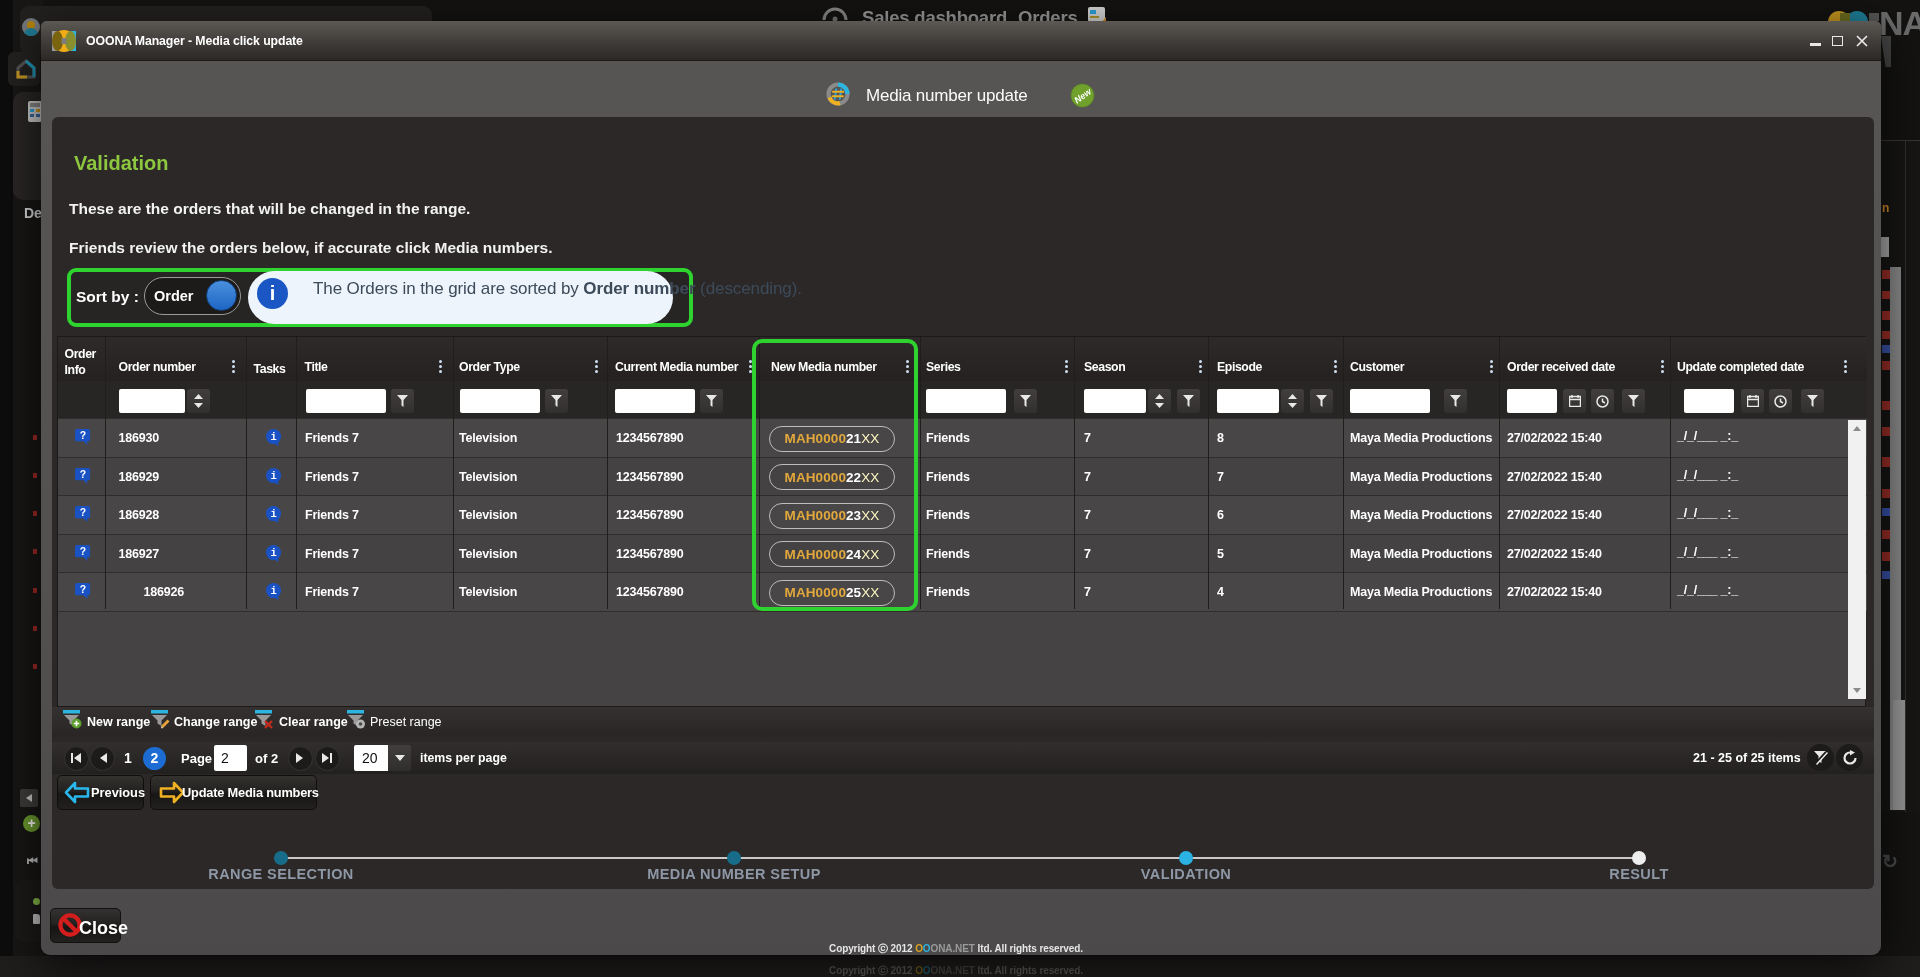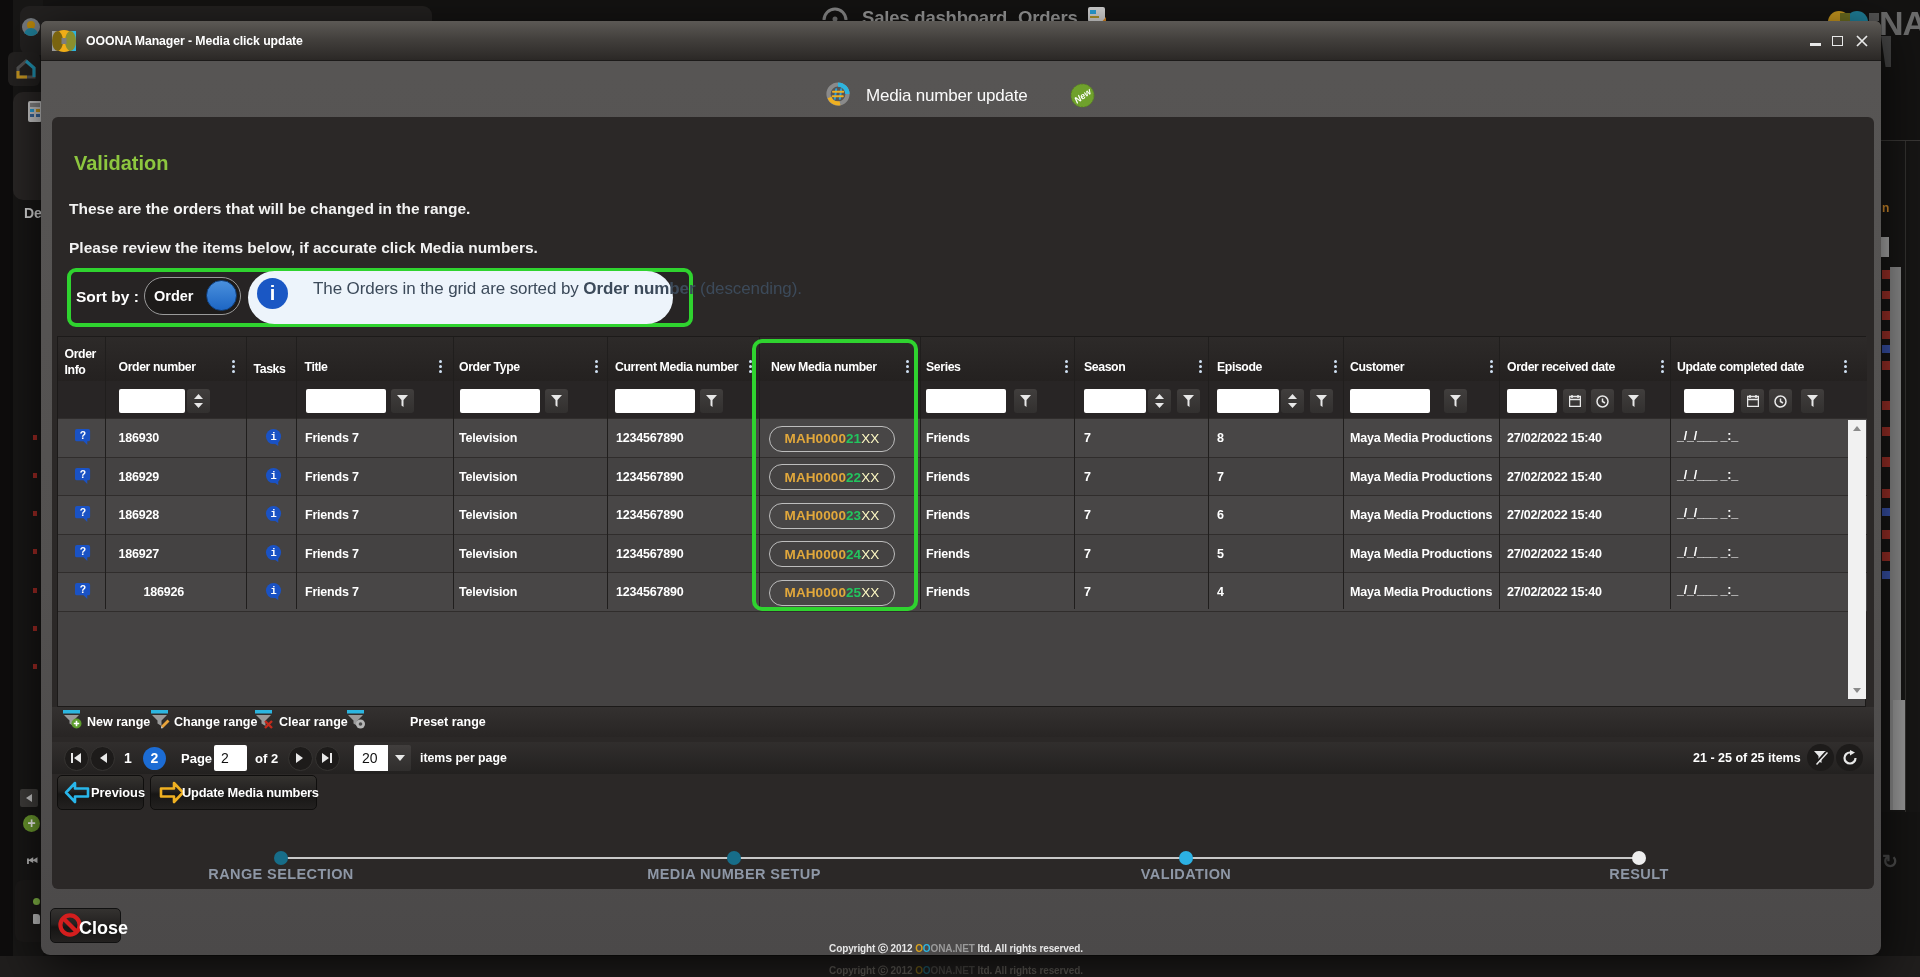--- a/index.html
+++ b/index.html
@@ -7,21 +7,21 @@
 .abs{position:absolute;}
 .tx{position:absolute;white-space:nowrap;}
 .in{position:absolute;background:#fff;border-radius:2px;height:24px;}
 .fb{position:absolute;width:23px;height:24px;background:linear-gradient(#413e3d,#32302f);border-radius:3px;display:flex;align-items:center;justify-content:center;}
 .vline{position:absolute;top:0;bottom:0;width:1px;background:#201e1d;}
 .dots3{position:absolute;width:3px;}
 .dots3 i{display:block;width:3px;height:3px;border-radius:50%;background:#cfe0f2;margin:0 0 2px 0;}
 .cell{position:absolute;font-size:12.5px;font-weight:700;color:#fff;letter-spacing:-0.2px;}
 .pill{position:absolute;width:124px;height:24px;border:1.5px solid #bdbdbd;border-radius:13px;display:flex;align-items:center;justify-content:center;font-size:13.5px;font-weight:700;letter-spacing:0.1px;}
 .pill b{color:#e2a83b;font-weight:700;}
-.pill u{color:#22c55e;text-decoration:none;font-weight:700;}
+.pill u{color:#ffffff;text-decoration:none;font-weight:700;}
 .pill s{color:#fef9c3;text-decoration:none;font-weight:400;}
 .qb{position:absolute;width:17px;height:17px;}
 .circbtn{position:absolute;width:25px;height:25px;border-radius:50%;background:#1d1b1a;border:1px solid #363432;box-sizing:border-box;display:flex;align-items:center;justify-content:center;}
 .stlab{position:absolute;font-size:14.5px;font-weight:700;color:#8e97a6;letter-spacing:0.4px;transform:translateX(-50%);white-space:nowrap;}
 .stdot{position:absolute;width:14px;height:14px;border-radius:50%;top:830px;}
 </style>
 </head>
 <body>
 
 <div id="bg">
@@ -149,21 +149,21 @@
   </svg>
   <div class="tx" style="left:825px;top:65px;font-size:17px;color:#fafafa;letter-spacing:-0.2px;">Media number update</div>
   <svg class="abs" style="left:1028px;top:61px;" width="27" height="27" viewBox="0 0 27 27">
     <circle cx="13.5" cy="13.5" r="11.5" fill="#6fa12c" stroke="#587f23" stroke-width="1" stroke-dasharray="2 1.5"></circle>
     <text x="13.5" y="17" font-size="9" font-weight="bold" font-style="italic" fill="#fff" text-anchor="middle" transform="rotate(-35 13.5 13.5)" font-family="Liberation Sans">New</text>
   </svg>
 
   <div class="abs" id="panel" style="left:11px;top:96px;width:1822px;height:772px;background:#2b2827;border-radius:6px;"></div>
   <div class="tx" style="left:33px;top:131px;font-size:20px;font-weight:700;color:#8dc63f;">Validation</div>
   <div class="tx" style="left:28px;top:179px;font-size:15.5px;font-weight:600;color:#f2f2f2;">These are the orders that will be changed in the range.</div>
-  <div class="tx" style="left:28px;top:218px;font-size:15.5px;font-weight:600;color:#f2f2f2;">Please review the items below, if accurate click Media numbers.</div>
+  <div class="tx" style="left:28px;top:218px;font-size:15.5px;font-weight:600;color:#f2f2f2;">Friends review the orders below, if accurate click Media numbers.</div>
 
   <div class="abs" style="left:26px;top:247px;width:618px;height:51px;border:4px solid #2fd32f;border-radius:9px;background:#272424;"></div>
   <div class="tx" style="left:35px;top:267px;font-size:15.5px;font-weight:600;color:#fff;">Sort by :</div>
   <div class="abs" style="left:103px;top:256px;width:97px;height:38px;border:1.5px solid #9a9a9a;border-radius:20px;background:#1d1b1a;box-sizing:border-box;">
     <div class="tx" style="left:9px;top:10px;font-size:14.5px;font-weight:600;color:#fff;">Order</div>
     <div class="abs" style="left:61px;top:2px;width:31px;height:31px;border-radius:50%;background:linear-gradient(180deg,#4a90dd,#1d66c4);border:1px solid #12417e;box-sizing:border-box;"></div>
   </div>
   <div class="abs" style="left:207px;top:250px;width:425px;height:53px;background:#edf4fb;border-radius:27px;"></div>
   <div class="abs" style="left:216px;top:257px;width:31px;height:31px;border-radius:50%;background:#1a57c4;color:#fff;font-weight:700;font-size:20px;text-align:center;line-height:31px;">i</div>
   <div class="tx" style="left:272px;top:258px;font-size:17px;color:#3c4a5a;letter-spacing:-0.1px;">The Orders in the grid are sorted by <b>Order number</b> (descending).</div>
@@ -518,21 +518,21 @@
         <path d="M1 5 H16 L10.5 10.5 V16 L6.5 13.5 V10.5 Z" fill="#9a9a9a"></path>
         <path d="M10 11 L17 18 M17 11 L10 18" stroke="#c42b1c" stroke-width="2.4"></path>
       </svg>
     <div class="tx" style="left:238px;top:694px;font-size:12.5px;font-weight:700;color:#fff;">Clear range</div>
     <svg class="abs" style="left:306px;top:689px;" width="19" height="19" viewBox="0 0 19 19">
         <rect x="0" y="0" width="17" height="3.5" fill="#2cb5e0"></rect>
         <path d="M1 5 H16 L10.5 10.5 V16 L6.5 13.5 V10.5 Z" fill="#9a9a9a"></path>
         <circle cx="13.5" cy="14" r="4.5" fill="#b5b5b5"></circle>
         <circle cx="13.5" cy="14" r="1.8" fill="#4a4a4a"></circle>
       </svg>
-    <div class="tx" style="left:329px;top:694px;font-size:12.5px;font-weight:700;color:#fff;margin-left:40px;">Preset range</div>
+    <div class="tx" style="left:329px;top:694px;font-size:12.5px;font-weight:400;color:#fff;">Preset range</div>
   </div>
 
   <div class="abs" style="left:11px;top:721px;width:1822px;height:32px;background:linear-gradient(180deg,#312e2d,#232120);"></div>
   <div id="pager">
     <div class="circbtn" style="left:22.5px;top:724.5px;">
         <svg width="10" height="10" viewBox="0 0 10 10">
           <path d="M1 0 V10" stroke="#e8e8e8" stroke-width="2"></path>
           <path d="M10 0 L3 5 L10 10 Z" fill="#e8e8e8"></path>
         </svg>
       </div>

